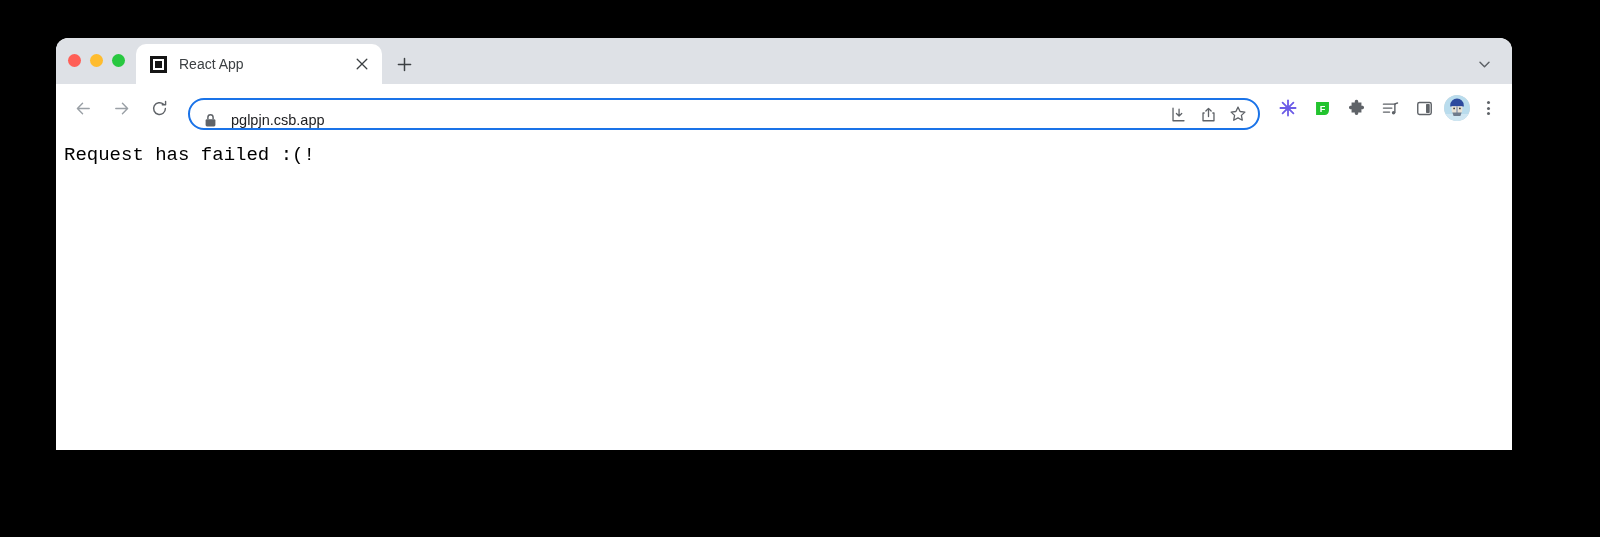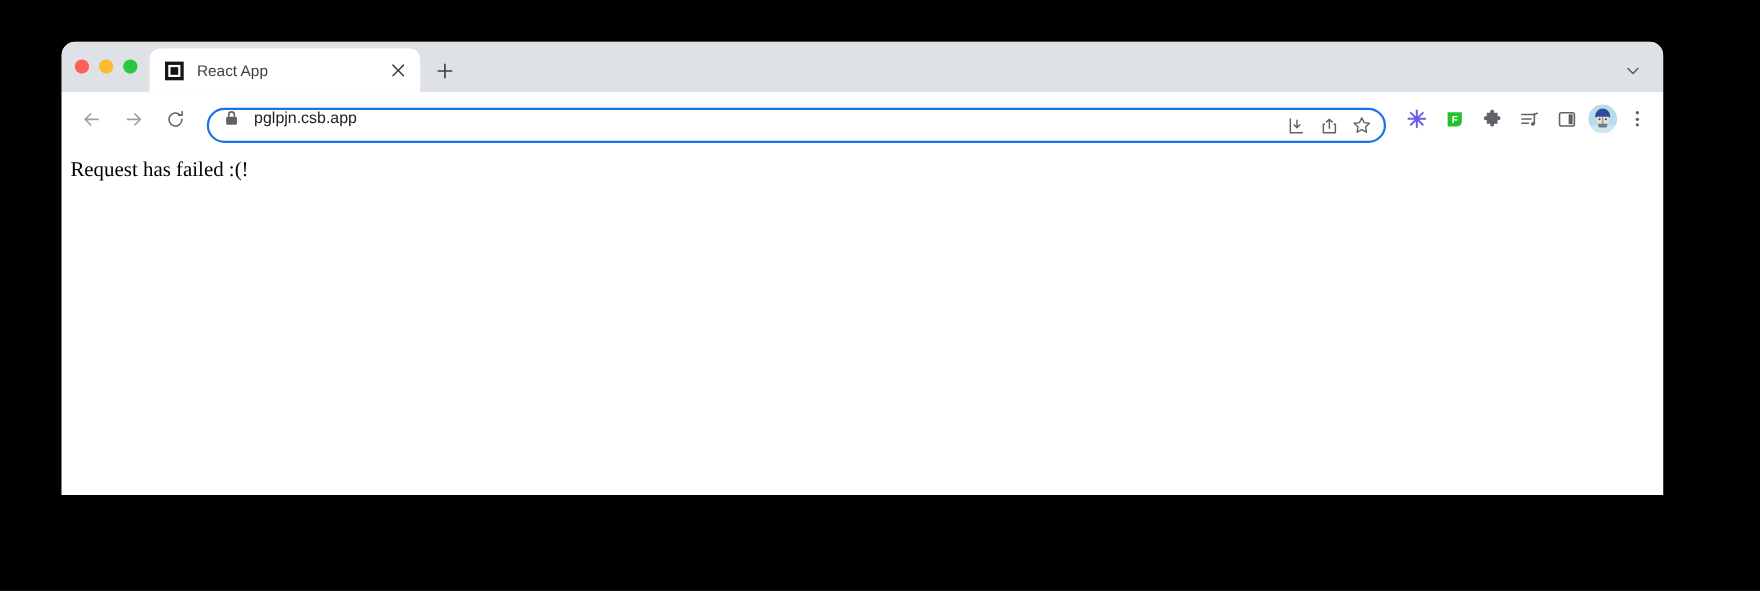--- a/index.html
+++ b/index.html
@@ -152,21 +152,21 @@
 
   .omnibox {
     position: relative;
     flex: 1;
     height: 32px;
     margin: 12px 14px 0 14px;
     background: #ffffff;
     border: 2px solid #1a73e8;
     border-radius: 18px;
     display: flex;
-    align-items: flex-start;
+    align-items: flex-end;
     box-sizing: border-box;
   }
   .lock-icon {
     margin-left: 14px;
     flex: none;
     display: flex;
     align-items: center;
   }
   .omnibox-url {
     margin-left: 14px;
@@ -228,21 +228,21 @@
   
   .viewport {
     background: #ffffff;
     height: 318px;
     position: relative;
   }
   .page-text {
     position: absolute;
     left: 8px;
     top: 12px;
-    font-family: Liberation Serif, serif;
+    font-family: Liberation Mono, monospace;
     font-size: 19px;
     color: #000000;
     white-space: nowrap;
   }
 </style>
 </head>
 <body>
 
 <div class="backdrop"></div>
 

